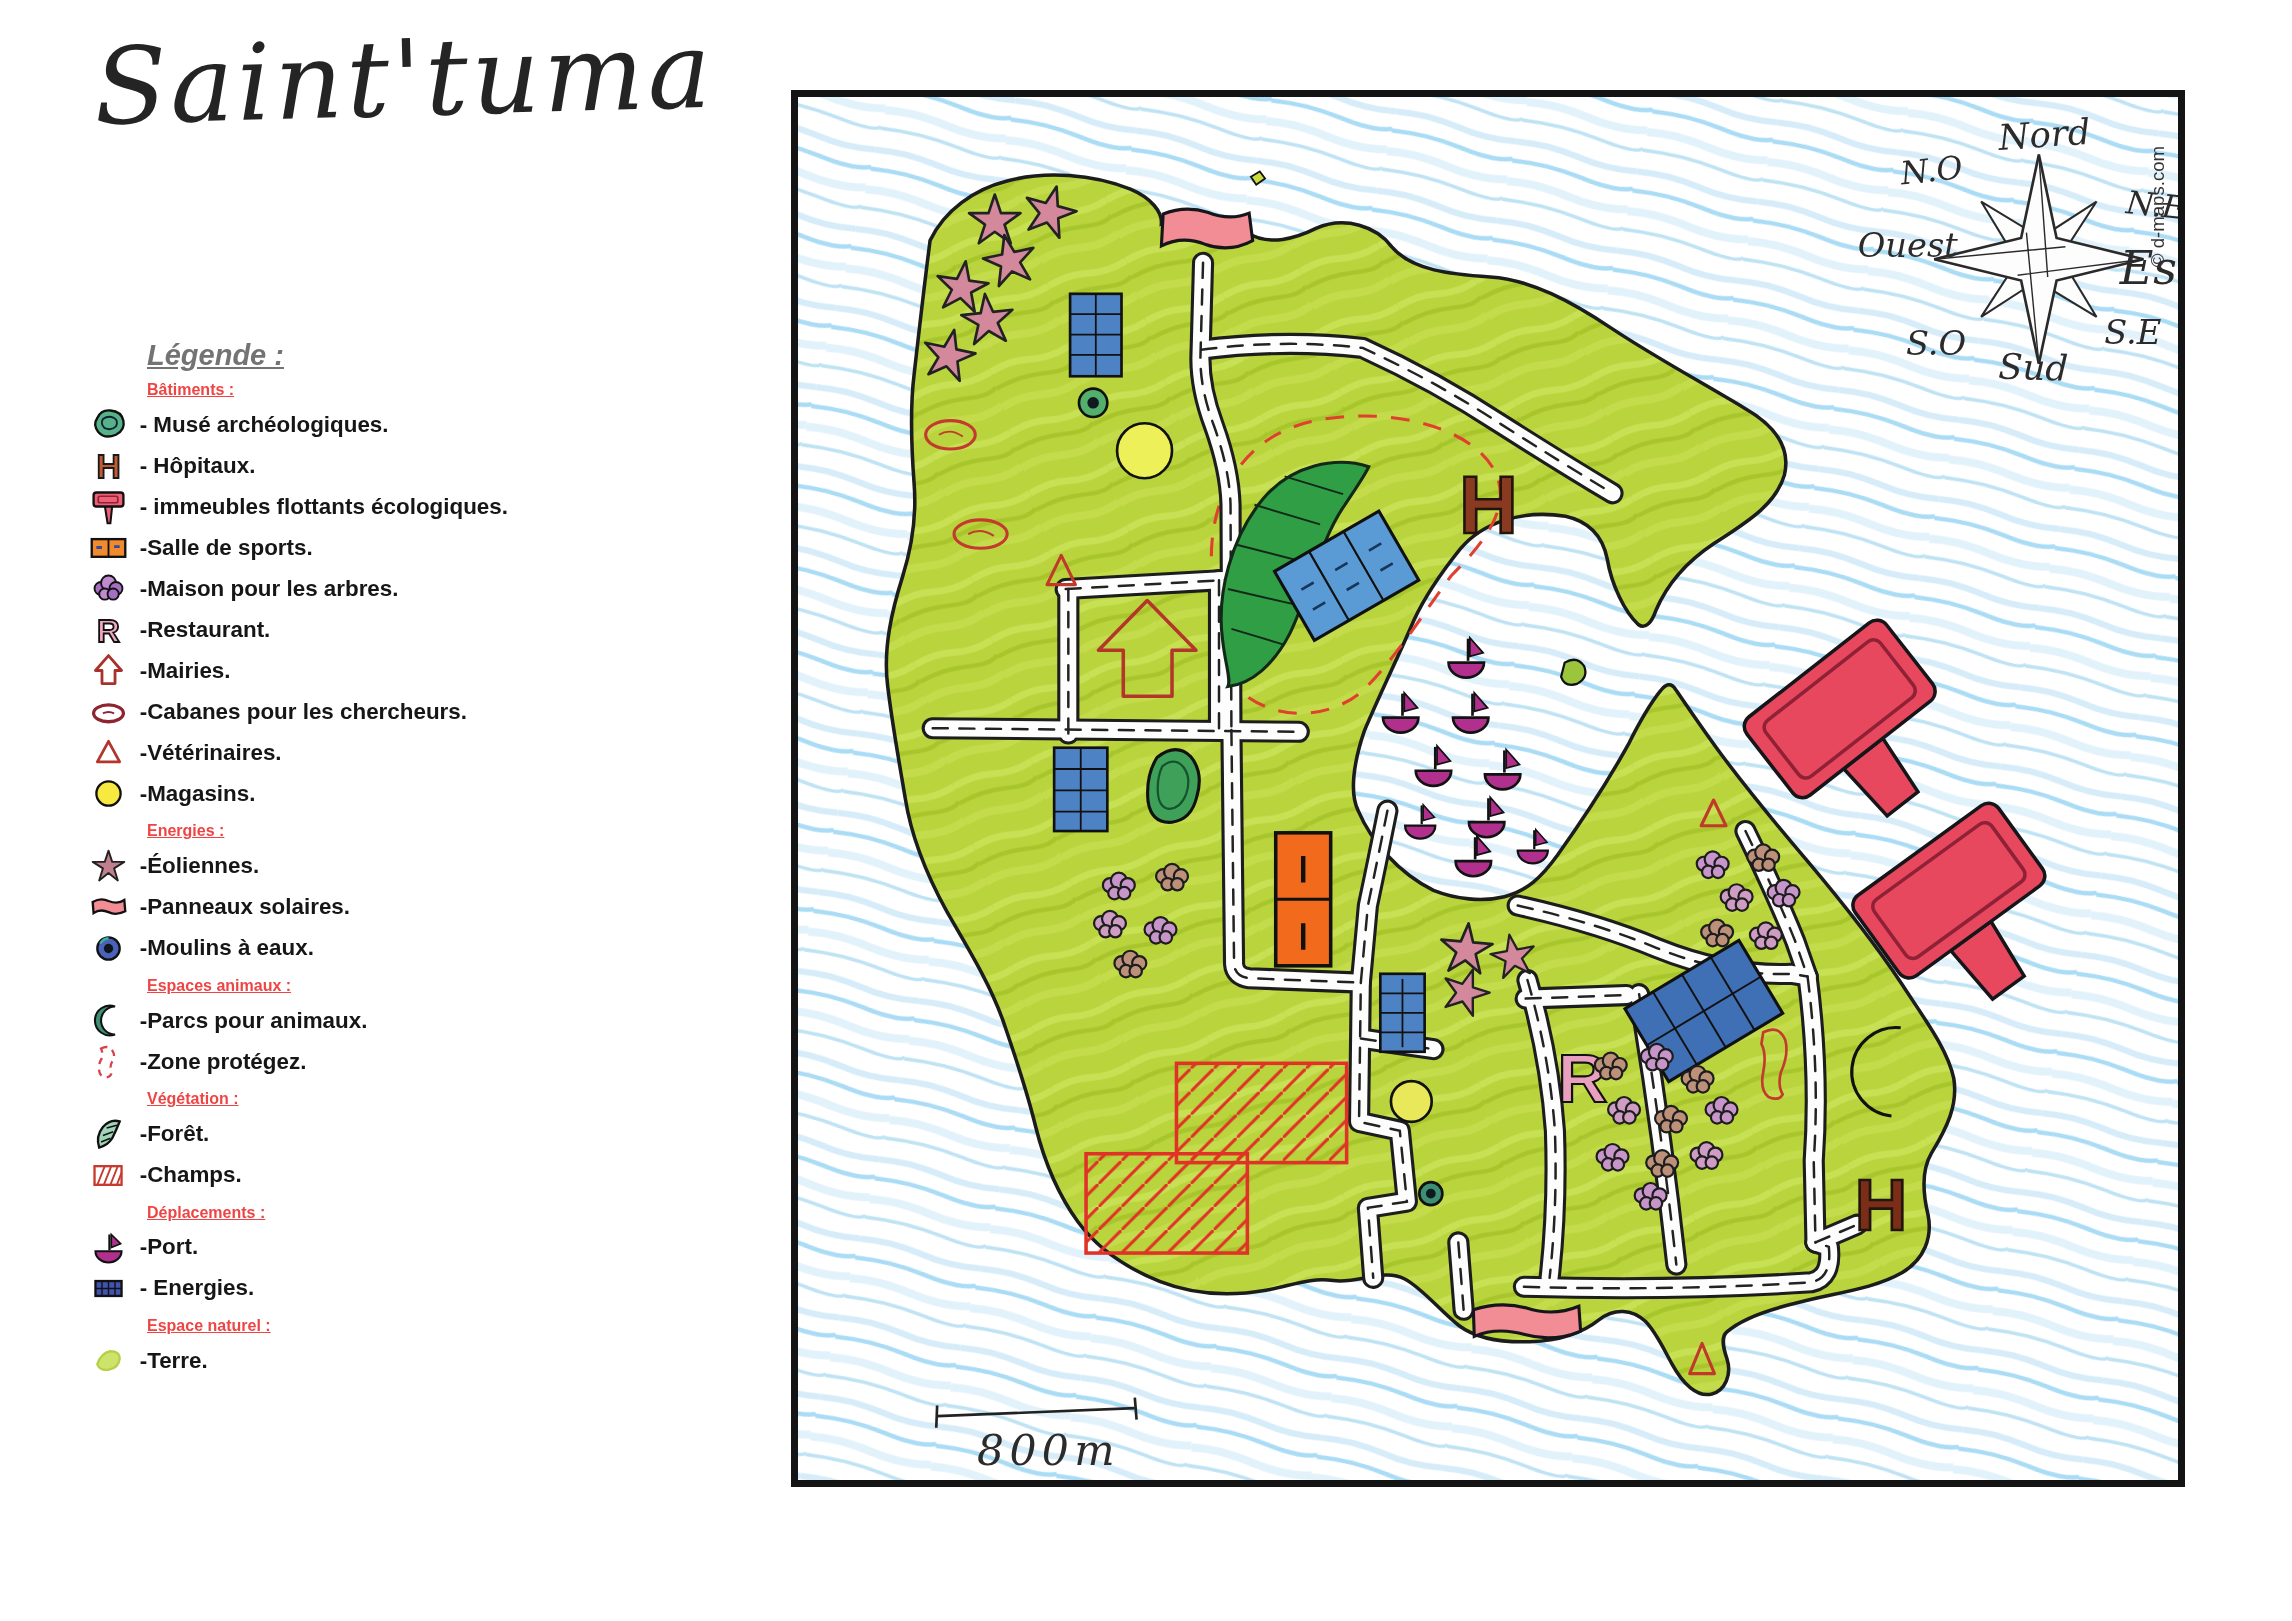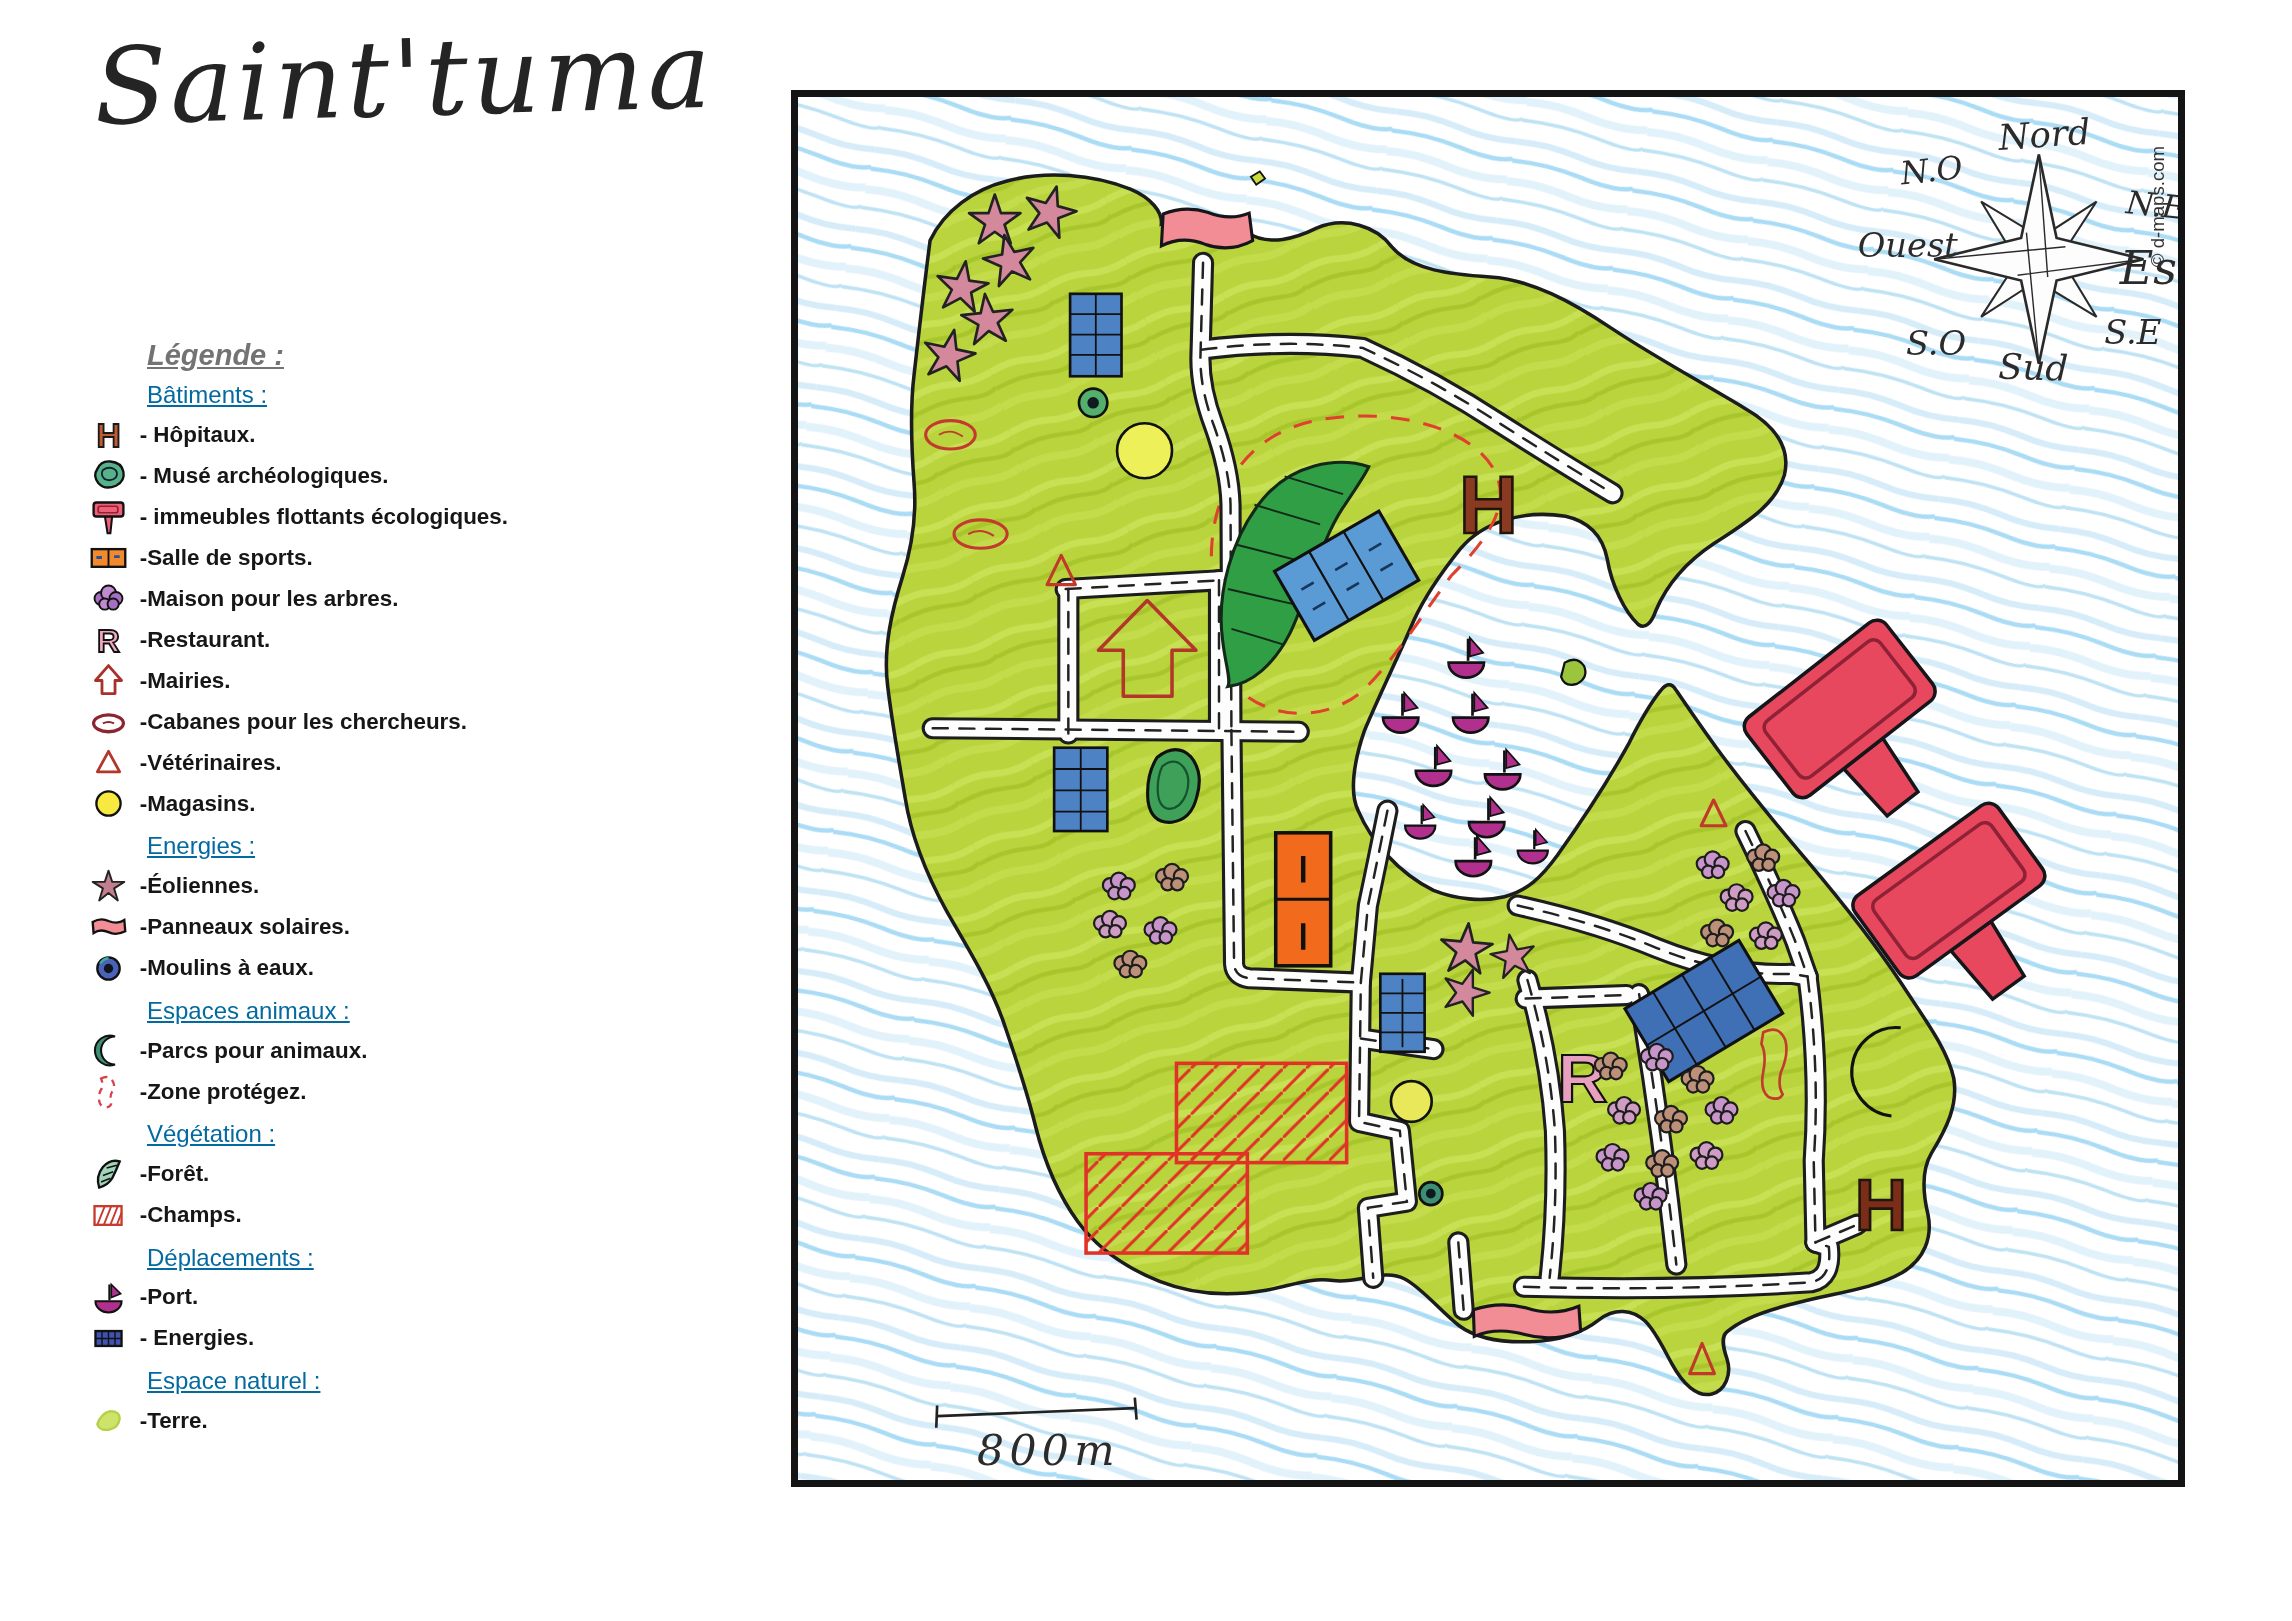--- a/index.html
+++ b/index.html
@@ -4,21 +4,21 @@
 <style>
   html,body{margin:0;padding:0;}
   body{width:2293px;height:1621px;position:relative;background:#ffffff;overflow:hidden;
        font-family:"Liberation Sans",sans-serif;}
   .page-title{position:absolute;left:94px;top:16px;width:716px;
       font-family:"DejaVu Serif",serif;font-style:italic;font-size:106px;color:#242424;
       transform:rotate(-1.6deg);letter-spacing:3.6px;white-space:nowrap;}
   .legend{position:absolute;left:88px;top:339px;width:430px;}
   .lg-title{font-weight:bold;font-style:italic;font-size:29px;color:#737373;
       text-decoration:underline;margin:0 0 9px 59px;}
-  .lg-sec-title{font-weight:normal;font-size:24px;color:#0369a1;text-decoration:underline;
+  .lg-sec-title{font-weight:bold;font-size:16px;color:#ef4444;text-decoration:underline;
       margin:8px 0 5.4px 59px;}
   .lg-item{display:flex;align-items:center;gap:10.7px;height:41px;}
   .lg-icon{width:41px;height:41px;flex:0 0 41px;}
   .lg-label{font-weight:bold;font-size:22.4px;color:#161616;white-space:nowrap;}
   .map-frame{position:absolute;left:791px;top:90px;width:1394px;height:1397px;
       border:7.2px solid #141414;box-sizing:border-box;background:#fff;}
   .map-frame svg.mapsvg{display:block;width:100%;height:100%;}
   .road-casing{stroke:#1d1d1d;stroke-width:25;fill:none;stroke-linecap:round;stroke-linejoin:round;}
   .road-fill{stroke:#fdfdfd;stroke-width:18;fill:none;stroke-linecap:round;stroke-linejoin:round;}
   .road-dash{stroke:#222;stroke-width:2.8;fill:none;stroke-dasharray:17 13;stroke-linecap:round;}
@@ -121,29 +121,29 @@
 
 <div class="page-title">Saint'tuma</div>
 
 <div class="legend">
   <div class="lg-title">Légende :</div>
   <div id="legend-sections">
       <div class="lg-section">
         <div class="lg-sec-title">Bâtiments :</div>
         <div class="lg-item">
           <svg class="lg-icon" viewBox="0 0 44 44">
+            <use href="#sym-museum-blob"></use>
+          </svg>
+          <span class="lg-label">- Musé archéologiques.</span>
+        </div>
+        <div class="lg-item">
+          <svg class="lg-icon" viewBox="0 0 44 44">
             <use href="#sym-hospital-h"></use>
           </svg>
           <span class="lg-label">- Hôpitaux.</span>
-        </div>
-        <div class="lg-item">
-          <svg class="lg-icon" viewBox="0 0 44 44">
-            <use href="#sym-museum-blob"></use>
-          </svg>
-          <span class="lg-label">- Musé archéologiques.</span>
         </div>
         <div class="lg-item">
           <svg class="lg-icon" viewBox="0 0 44 44">
             <use href="#sym-floating-building-t"></use>
           </svg>
           <span class="lg-label">- immeubles flottants écologiques.</span>
         </div>
         <div class="lg-item">
           <svg class="lg-icon" viewBox="0 0 44 44">
             <use href="#sym-sports-hall"></use>

